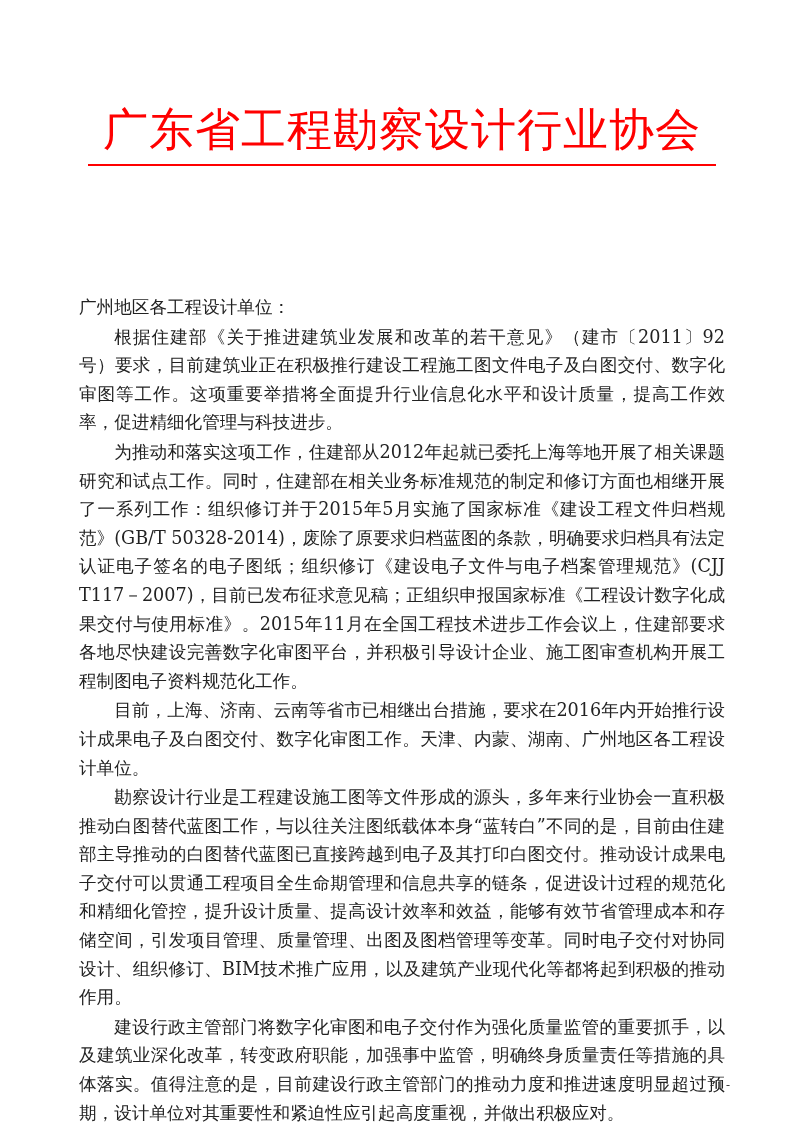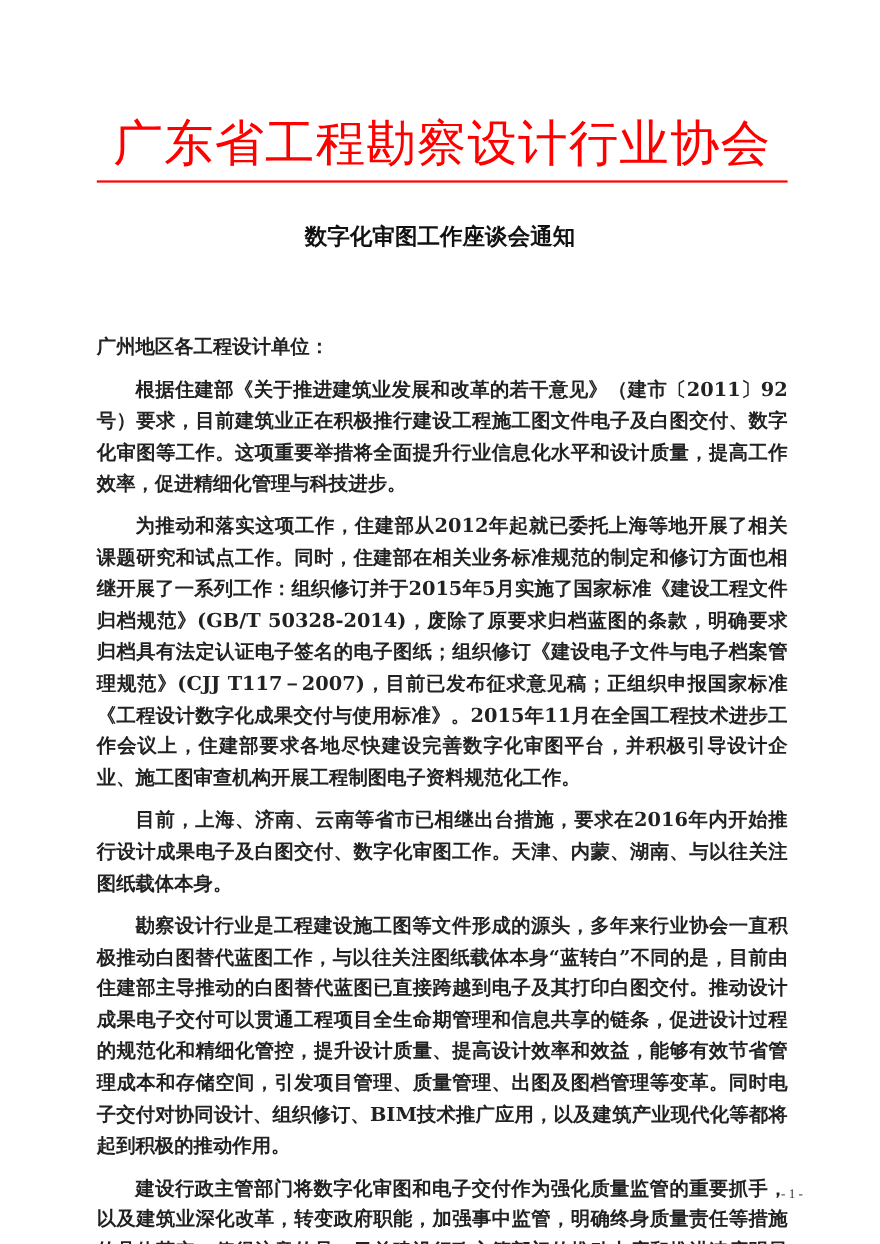--- a/index.html
+++ b/index.html
@@ -53,23 +53,22 @@
       position: absolute;
       left: 78px;
       top: 292px;
       width: 648px;
       font-size: 17.6px;
       line-height: 28.6px;
       color: #222222;
       text-align: justify;
     }
     .body-text p {
-      margin: 10px;
+      margin: 1px;
       text-indent: 2em;
-      font-weight: bold;
     }
     .body-text p.salutation {
       text-indent: 0;
     }
     .page-number {
       position: absolute;
       left: 700px;
       top: 1078px;
       width: 30px;
       text-align: right;
@@ -78,25 +77,24 @@
       color: #333333;
     }
   </style>
 </head>
 <body>
 
 <div class="org-title">广东省工程勘察设计行业协会</div>
 <div class="red-rule"></div>
 
 <div class="doc-title">
-  <div>数字化审图工作座谈会通知</div>
 </div>
 
 <div class="body-text">
   <p class="salutation">广州地区各工程设计单位：</p>
   <p>根据住建部《关于推进建筑业发展和改革的若干意见》（建市〔2011〕92号）要求，目前建筑业正在积极推行建设工程施工图文件电子及白图交付、数字化审图等工作。这项重要举措将全面提升行业信息化水平和设计质量，提高工作效率，促进精细化管理与科技进步。</p>
   <p>为推动和落实这项工作，住建部从2012年起就已委托上海等地开展了相关课题研究和试点工作。同时，住建部在相关业务标准规范的制定和修订方面也相继开展了一系列工作：组织修订并于2015年5月实施了国家标准《建设工程文件归档规范》(GB/T 50328-2014)，废除了原要求归档蓝图的条款，明确要求归档具有法定认证电子签名的电子图纸；组织修订《建设电子文件与电子档案管理规范》(CJJ T117－2007)，目前已发布征求意见稿；正组织申报国家标准《工程设计数字化成果交付与使用标准》。2015年11月在全国工程技术进步工作会议上，住建部要求各地尽快建设完善数字化审图平台，并积极引导设计企业、施工图审查机构开展工程制图电子资料规范化工作。</p>
-  <p>目前，上海、济南、云南等省市已相继出台措施，要求在2016年内开始推行设计成果电子及白图交付、数字化审图工作。天津、内蒙、湖南、与以往关注图纸载体本身。</p>
+  <p>目前，上海、济南、云南等省市已相继出台措施，要求在2016年内开始推行设计成果电子及白图交付、数字化审图工作。天津、内蒙、湖南、广州地区各工程设计单位。</p>
   <p>勘察设计行业是工程建设施工图等文件形成的源头，多年来行业协会一直积极推动白图替代蓝图工作，与以往关注图纸载体本身“蓝转白”不同的是，目前由住建部主导推动的白图替代蓝图已直接跨越到电子及其打印白图交付。推动设计成果电子交付可以贯通工程项目全生命期管理和信息共享的链条，促进设计过程的规范化和精细化管控，提升设计质量、提高设计效率和效益，能够有效节省管理成本和存储空间，引发项目管理、质量管理、出图及图档管理等变革。同时电子交付对协同设计、组织修订、BIM技术推广应用，以及建筑产业现代化等都将起到积极的推动作用。</p>
   <p>建设行政主管部门将数字化审图和电子交付作为强化质量监管的重要抓手，以及建筑业深化改革，转变政府职能，加强事中监管，明确终身质量责任等措施的具体落实。值得注意的是，目前建设行政主管部门的推动力度和推进速度明显超过预期，设计单位对其重要性和紧迫性应引起高度重视，并做出积极应对。</p>
 </div>
 
 <div class="page-number">- 1 -</div>
 
 </body></html>

